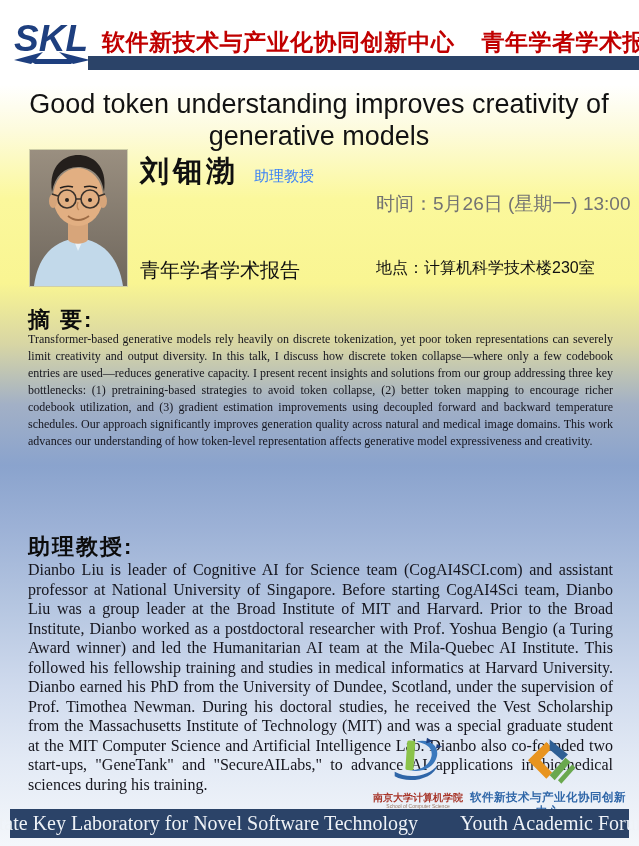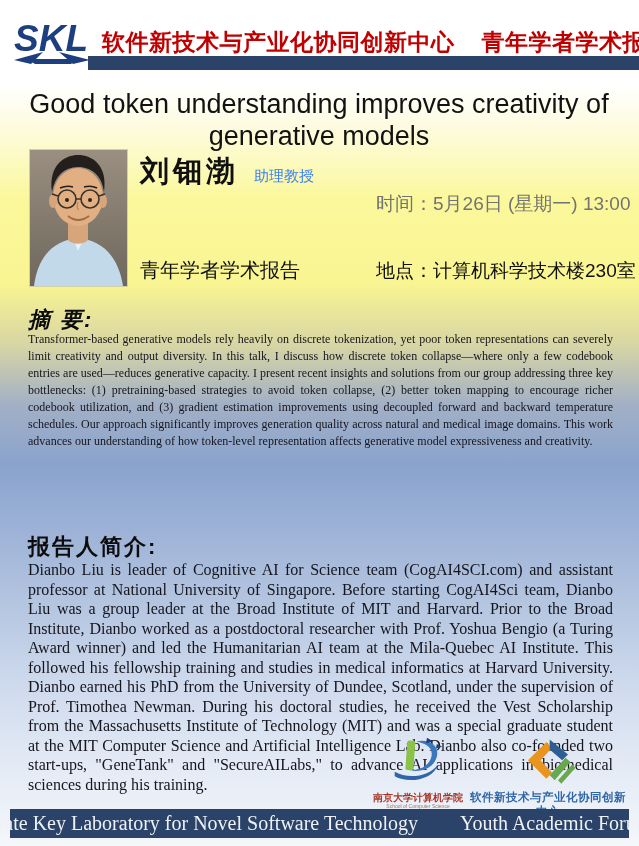--- a/index.html
+++ b/index.html
@@ -46,24 +46,24 @@
   .photo{
     position:absolute;left:30px;top:150px;width:97px;height:136px;
     box-shadow:0 0 0 1px #cfcfa8;
   }
   .sp-name-row{position:absolute;left:140px;top:152px;display:flex;align-items:baseline;gap:15px;}
   .sp-name{font-size:29px;font-weight:bold;color:#101010;letter-spacing:4px;}
   .sp-title{font-size:15px;color:#3b82f6;}
   .sp-dept{position:absolute;left:140px;top:193px;font-size:20px;color:#101010;}
   .sp-affil{position:absolute;left:140px;top:257px;font-size:20px;color:#101010;}
   .sp-time{position:absolute;left:376px;top:191px;font-size:19px;color:#737373;}
-  .sp-loc{position:absolute;left:376px;top:258px;font-size:19px;color:#101010;}
+  .sp-loc{position:absolute;left:376px;top:258px;font-size:16px;color:#101010;}
   
   .sec-head{position:absolute;left:28px;font-size:22px;font-weight:bold;color:#0c0c0c;letter-spacing:2px;}
-  .abstract-head{top:305px;font-style:italic;}
+  .abstract-head{top:305px;}
   .bio-head{top:532px;}
   .sec-body{
     position:absolute;left:28px;width:585px;
     font-family:"Liberation Serif",serif;
     text-align:justify;color:#15151d;
   }
   .abstract-body{top:331px;font-size:12px;line-height:17px;}
   .bio-body{top:560px;font-size:16px;line-height:19.5px;}
   
   .logo-block{position:absolute;text-align:center;line-height:1.15;}
@@ -131,21 +131,21 @@
     <span class="sp-name">刘钿渤</span>
     <span class="sp-title">助理教授</span>
   </div>
   <div class="sp-affil">青年学者学术报告</div>
   <div class="sp-time">时间：5月26日 (星期一) 13:00</div>
   <div class="sp-loc">地点：计算机科学技术楼230室</div>
 
   <div class="sec-head abstract-head">摘 要:</div>
   <div class="sec-body abstract-body">Transformer-based generative models rely heavily on discrete tokenization, yet poor token representations can severely limit creativity and output diversity. In this talk, I discuss how discrete token collapse—where only a few codebook entries are used—reduces generative capacity. I present recent insights and solutions from our group addressing three key bottlenecks: (1) pretraining-based strategies to avoid token collapse, (2) better token mapping to encourage richer codebook utilization, and (3) gradient estimation improvements using decoupled forward and backward temperature schedules. Our approach significantly improves generation quality across natural and medical image domains. This work advances our understanding of how token-level representation affects generative model expressiveness and creativity.</div>
 
-  <div class="sec-head bio-head">报告人简介:</div>
+  <div class="sec-head bio-head">助理教授:</div>
   <div class="sec-body bio-body">Dianbo Liu is leader of Cognitive AI for Science team (CogAI4SCI.com) and assistant professor at National University of Singapore. Before starting CogAI4Sci team, Dianbo Liu was a group leader at the Broad Institute of MIT and Harvard. Prior to the Broad Institute, Dianbo worked as a postdoctoral researcher with Prof. Yoshua Bengio (a Turing Award winner) and led the Humanitarian AI team at the Mila-Quebec AI Institute. This followed his fellowship training and studies in medical informatics at Harvard University. Dianbo earned his PhD from the University of Dundee, Scotland, under the supervision of Prof. Timothea Newman. During his doctoral studies, he received the Vest Scholarship from the Massachusetts Institute of Technology (MIT) and was a special graduate student at the MIT Computer Science and Artificial Intelligence Lab. Dianbo also co-founded two start-ups, "GeneTank" and "SecureAILabs," to advance AI applications in biomedical sciences during his training.</div>
 
   <div class="logo-block nju">
     <svg width="58" height="52" viewBox="0 0 64 58">
       <path d="M6,40 C20,48 44,46 54,32 C50,48 22,54 6,45 Z" fill="#2f66a8"></path>
       <path d="M30,6 C50,2 58,16 51,28 C46,37 34,41 22,38 C35,39 45,32 47,23 C49,13 41,8 30,6 Z" fill="#3a78bd"></path>
       <rect x="19" y="5" width="9" height="33" rx="2" fill="#8bc34a" transform="rotate(4 23 21)"></rect>
       <path d="M42,2 l7,4 -8,2 Z M53,9 l6,3 -7,2 Z" fill="#1e3f7f"></path>
     </svg>
     <div class="logo-cn-nju">南京大学计算机学院</div>

